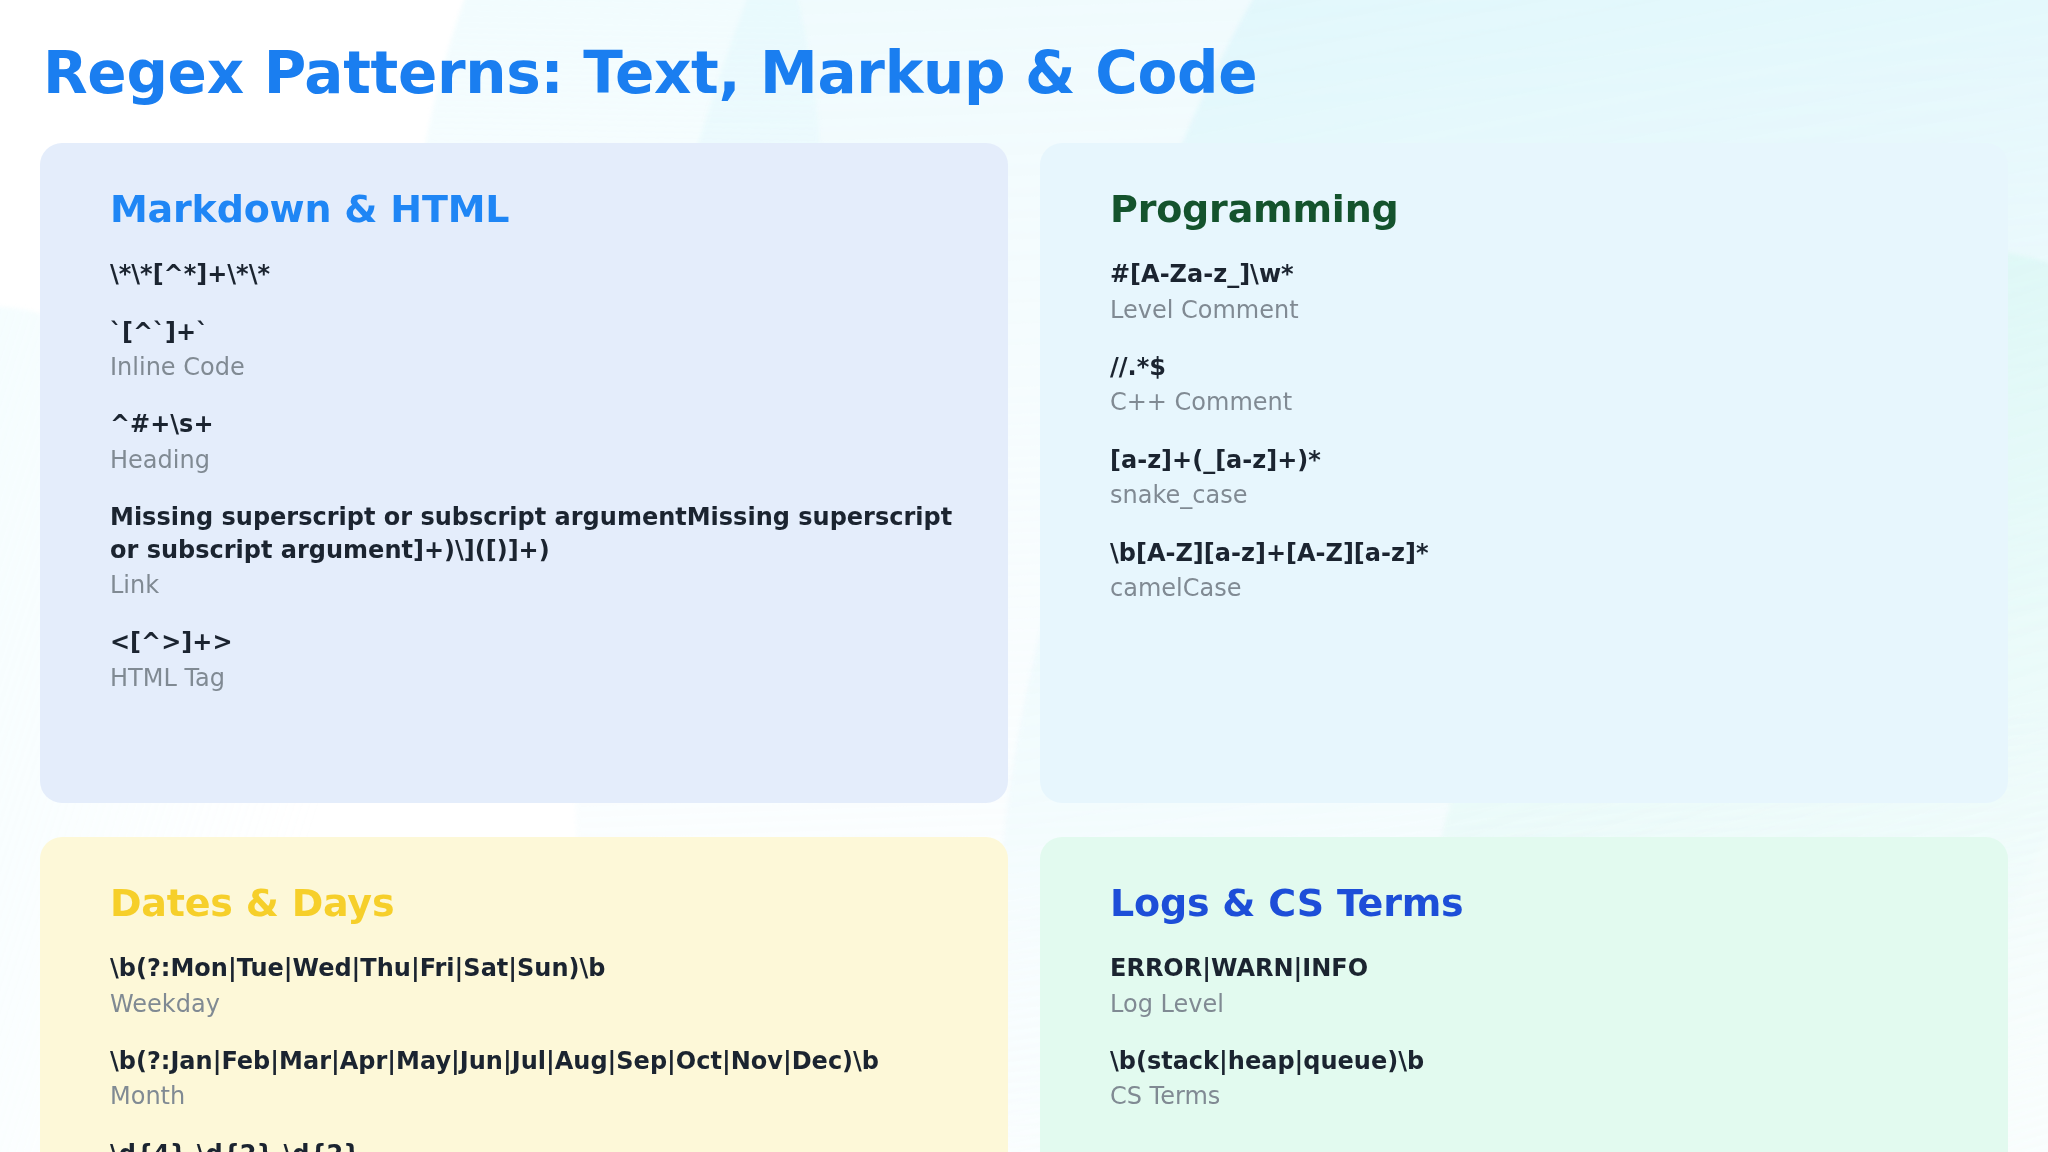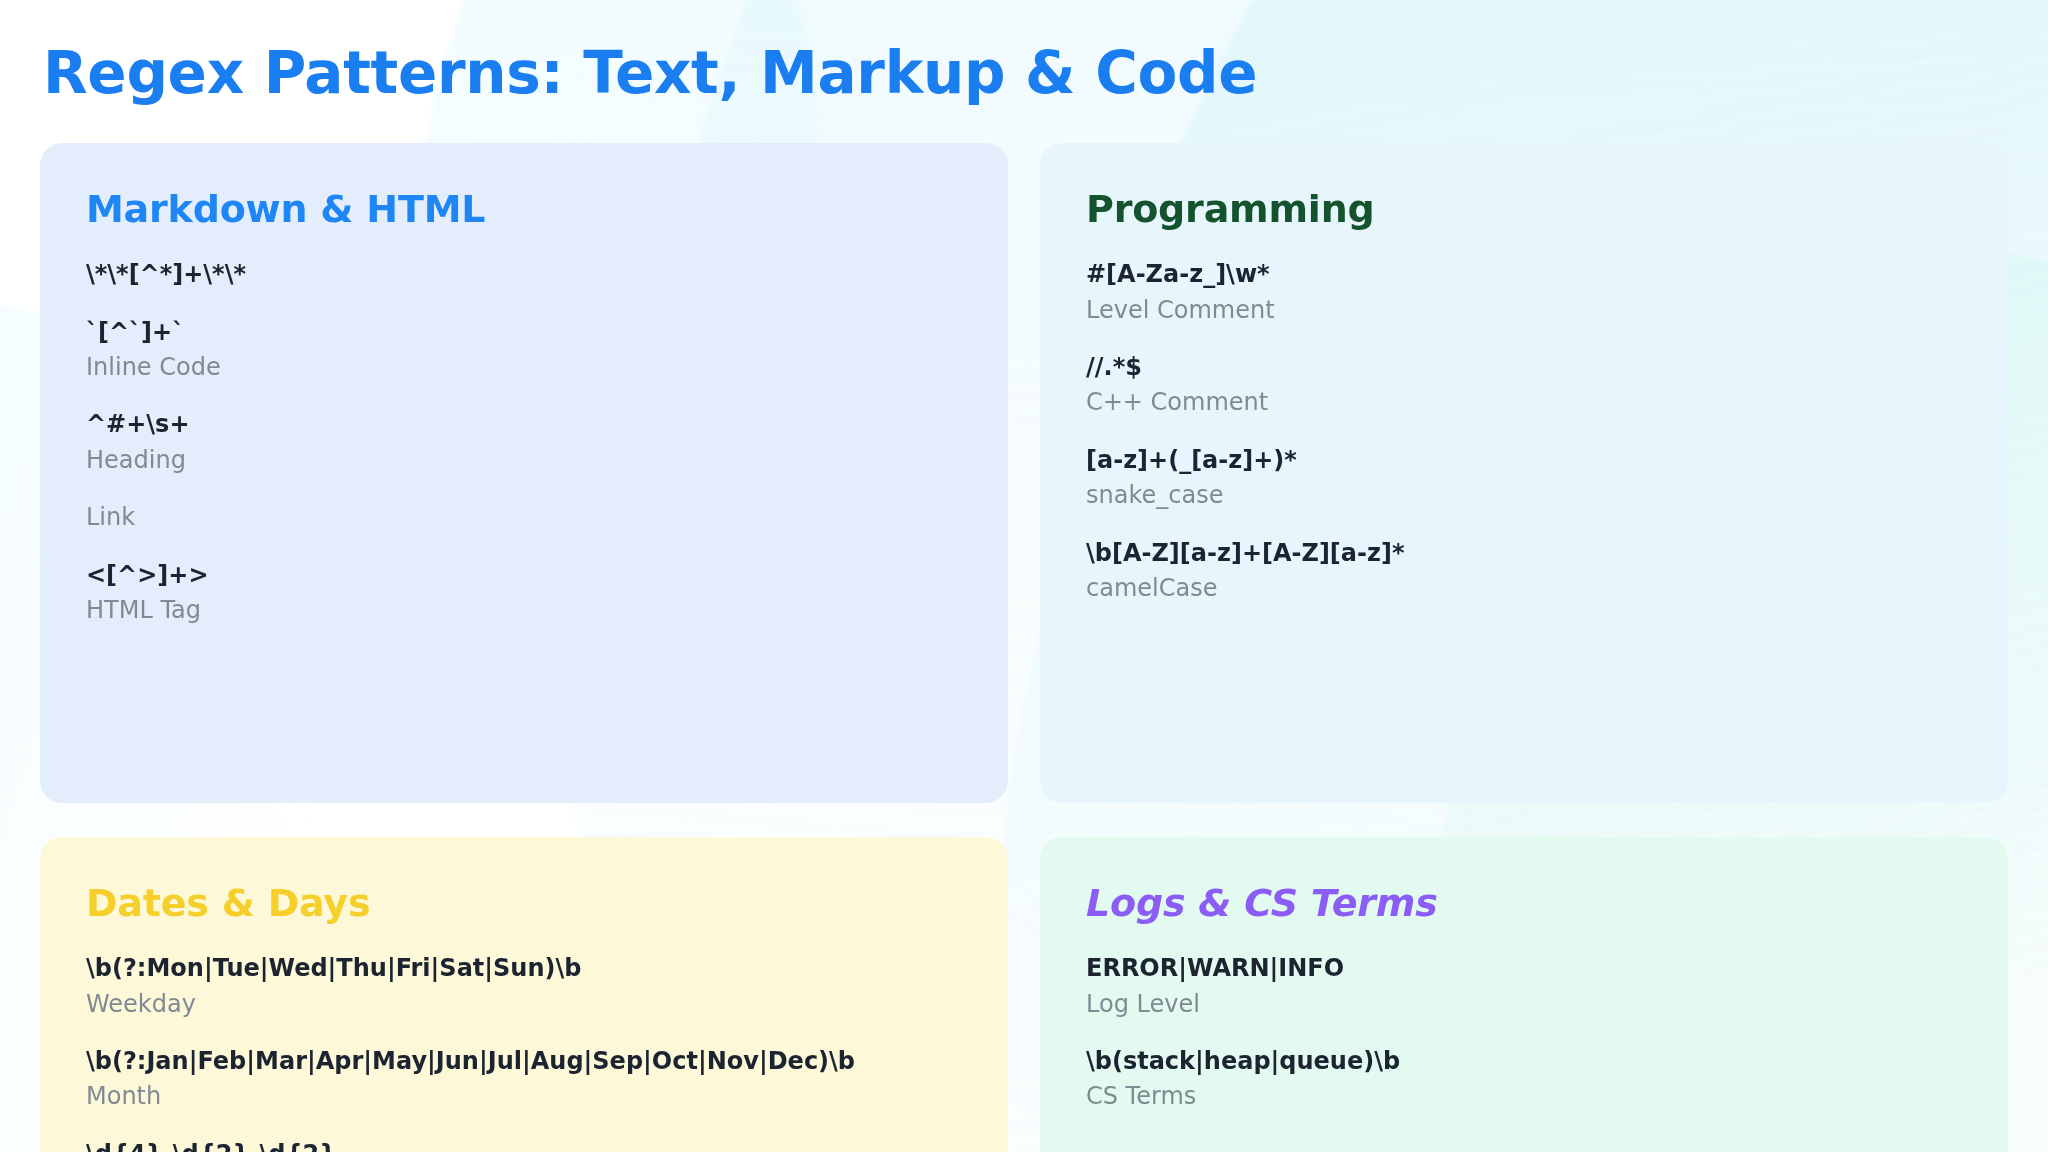--- a/index.html
+++ b/index.html
@@ -90,21 +90,21 @@
     margin-top: 36px;
     display: grid;
     grid-template-columns: 1fr 1fr;
     grid-auto-rows: 660px;
     column-gap: 32px;
     row-gap: 34px;
   }
 
   .card {
     border-radius: 22px;
-    padding: 44px 46px 40px 46px;
+    padding: 44px 46px 40px 70px;
     box-sizing: border-box;
     overflow: hidden;
   }
   .card-title {
     margin: 0 0 26px 0;
     font-size: 38px;
     font-weight: 700;
     line-height: 1.2;
     letter-spacing: -0.2px;
   }
@@ -137,21 +137,21 @@
   
   .card-programming { background: #e7f6fd; }
   .card-programming .card-title { color: #14532d; }
 
   
   .card-dates { background: #fdf8d8; }
   .card-dates .card-title { color: #f6cf2a; }
 
   
   .card-logs { background: #e2faef; }
-  .card-logs .card-title { color: #8b5cf6; font-style: italic; }
+  .card-logs .card-title { color: #1d4ed8; }
 </style>
 </head>
 <body>
 
 <div id="bg-decor">
   <div class="blob blob-a"></div>
   <div class="blob blob-b"></div>
   <div class="blob blob-c"></div>
   <div class="blob blob-d"></div>
   <div class="blob blob-e"></div>
@@ -167,20 +167,21 @@
         </div>
         <div class="entry">
           <div class="pattern">`[^`]+`</div>
           <div class="label">Inline Code</div>
         </div>
         <div class="entry">
           <div class="pattern">^#+\s+</div>
           <div class="label">Heading</div>
         </div>
         <div class="entry">
+          <div class="pattern">Missing superscript or subscript argumentMissing superscript or subscript argument]+)\]([)]+)</div>
           <div class="label">Link</div>
         </div>
         <div class="entry">
           <div class="pattern">&lt;[^&gt;]+&gt;</div>
           <div class="label">HTML Tag</div>
         </div>
       </section>
       <section class="card card-programming">
         <h2 class="card-title">Programming</h2>
         <div class="entry">

